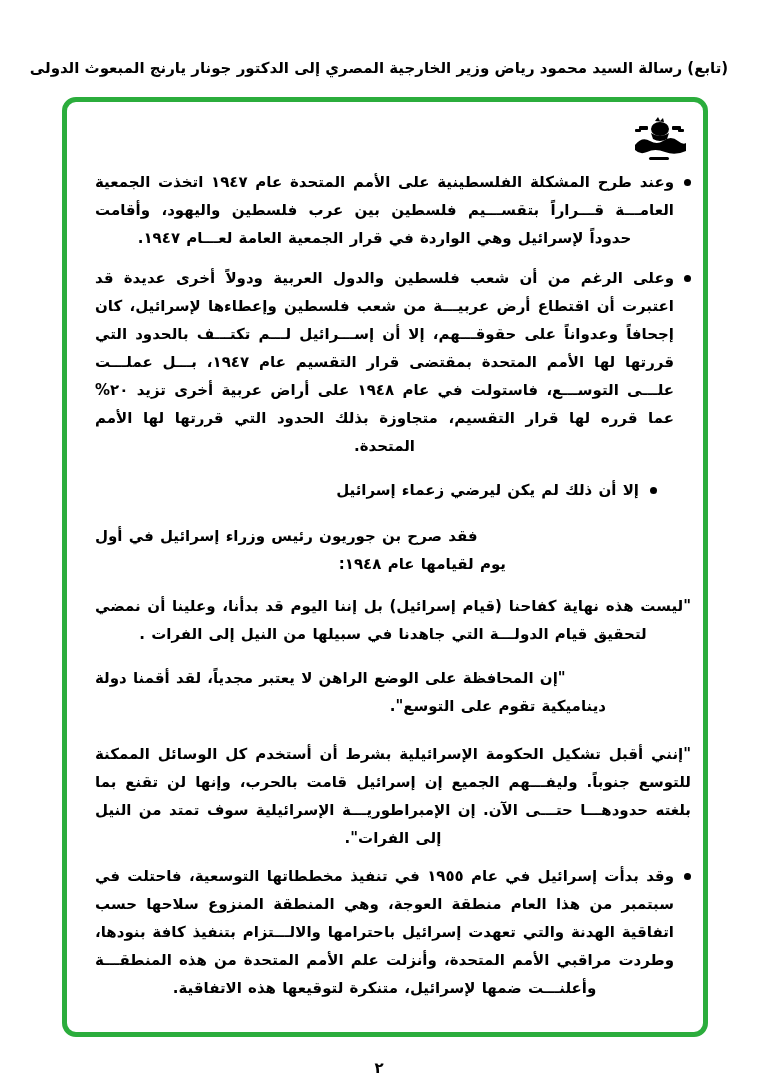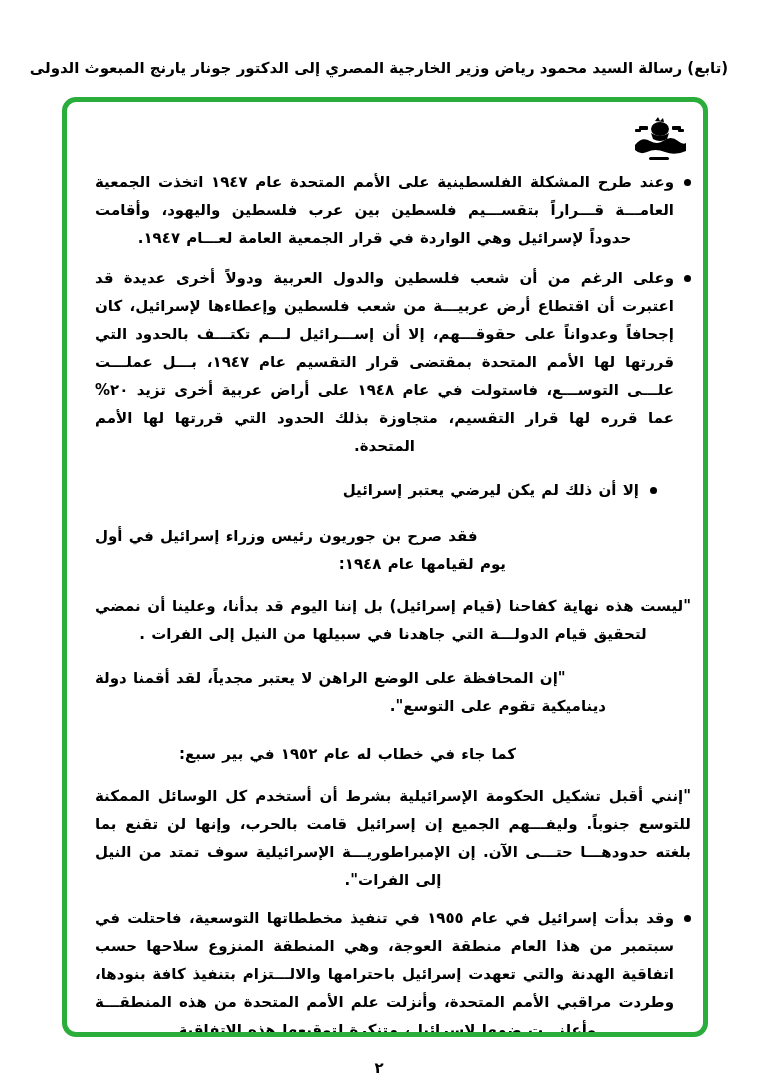--- a/index.html
+++ b/index.html
@@ -137,31 +137,30 @@
         <span>وعند طرح المشكلة الفلسطينية على الأمم المتحدة عام ١٩٤٧ اتخذت الجمعية العامـــة قـــراراً بتقســـيم فلسطين بين عرب فلسطين واليهود، وأقامت حدوداً لإسرائيل وهي الواردة في قرار الجمعية العامة لعـــام ١٩٤٧.</span>
       </div>
 
       <div class="para bullet mb16">
         <span class="dot"></span>
         <span>وعلى الرغم من أن شعب فلسطين والدول العربية ودولاً أخرى عديدة قد اعتبرت أن اقتطاع أرض عربيـــة من شعب فلسطين وإعطاءها لإسرائيل، كان إجحافاً وعدواناً على حقوقـــهم، إلا أن إســـرائيل لـــم تكتـــف بالحدود التي قررتها لها الأمم المتحدة بمقتضى قرار التقسيم عام ١٩٤٧، بـــل عملـــت علـــى التوســـع، فاستولت في عام ١٩٤٨ على أراض عربية أخرى تزيد ٢٠% عما قرره لها قرار التقسيم، متجاوزة بذلك الحدود التي قررتها لها الأمم المتحدة.</span>
       </div>
 
       <div class="para bullet bullet-indent mb18">
         <span class="dot"></span>
-        <span>إلا أن ذلك لم يكن ليرضي يعتبر إسرائيل</span>
+        <span>إلا أن ذلك لم يكن ليرضي زعماء إسرائيل</span>
       </div>
 
       <div class="para line-right indent-185 mb14">فقد صرح بن جوريون رئيس وزراء إسرائيل في أول يوم لقيامها عام ١٩٤٨:</div>
 
       <div class="para mb16">"ليست هذه نهاية كفاحنا (قيام إسرائيل) بل إننا اليوم قد بدأنا، وعلينا أن نمضي لتحقيق قيام الدولـــة التي جاهدنا في سبيلها من النيل إلى الفرات .</div>
 
 
       <div class="para line-right indent-q mb20">"إن المحافظة على الوضع الراهن لا يعتبر مجدياً، لقد أقمنا دولة ديناميكية تقوم على التوسع".</div>
 
-      <div class="para line-right indent-175 mb14">كما جاء في خطاب له عام ١٩٥٢ في بير سبع:</div>
 
       <div class="para mb10">"إنني أقبل تشكيل الحكومة الإسرائيلية بشرط أن أستخدم كل الوسائل الممكنة للتوسع جنوباً. وليفـــهم الجميع إن إسرائيل قامت بالحرب، وإنها لن تقنع بما بلغته حدودهـــا حتـــى الآن. إن الإمبراطوريـــة الإسرائيلية سوف تمتد من النيل إلى الفرات".</div>
 
       <div class="para bullet mb14">
         <span class="dot"></span>
         <span>وقد بدأت إسرائيل في عام ١٩٥٥ في تنفيذ مخططاتها التوسعية، فاحتلت في سبتمبر من هذا العام منطقة العوجة، وهي المنطقة المنزوع سلاحها حسب اتفاقية الهدنة والتي تعهدت إسرائيل باحترامها والالـــتزام بتنفيذ كافة بنودها، وطردت مراقبي الأمم المتحدة، وأنزلت علم الأمم المتحدة من هذه المنطقـــة وأعلنـــت ضمها لإسرائيل، متنكرة لتوقيعها هذه الاتفاقية.</span>
       </div>
 
     </div>
   </div>

